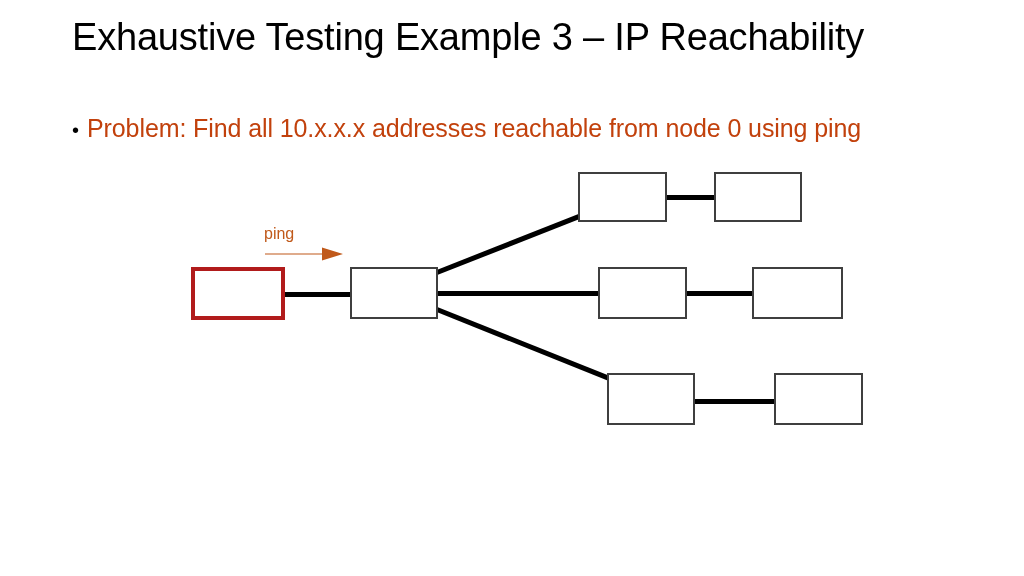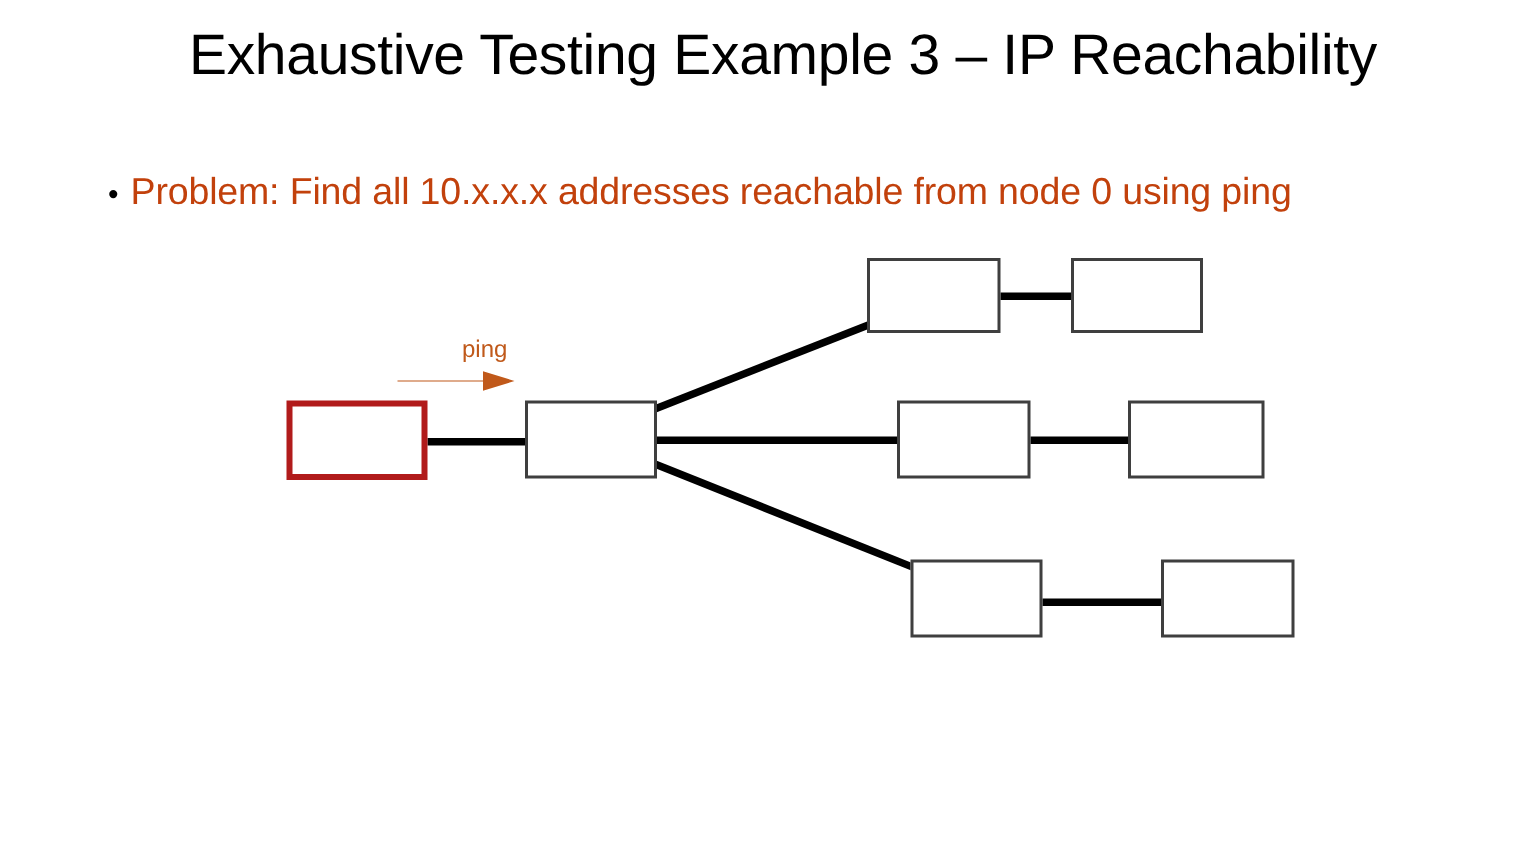--- a/index.html
+++ b/index.html
@@ -16,21 +16,20 @@
     color: #000000;
     position: relative;
   }
   #slide {
     position: absolute;
     left: 0;
     top: 0;
     width: 1024px;
     height: 576px;
     background: #ffffff;
-    text-align: center;
   }
 
   
   #title-block {
     position: absolute;
     left: 72px;
     top: 12px;
     width: 900px;
   }
   #slide-title {
@@ -101,21 +100,20 @@
     height: 38px;
   }
   #ping-label {
     position: absolute;
     left: 2px;
     top: 0px;
     font-size: 16px;
     line-height: 18px;
     color: #C0591A;
     white-space: nowrap;
-    margin-left: 44px;
   }
   #ping-arrow {
     position: absolute;
     left: 2px;
     top: 20px;
   }
 </style>
 </head>
 <body>
 

